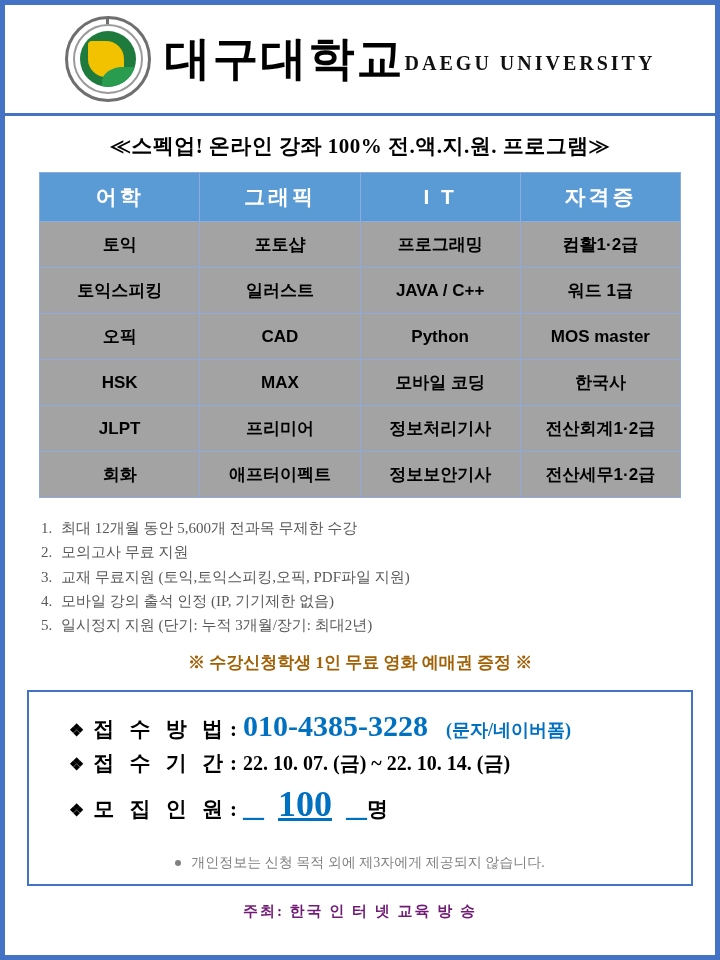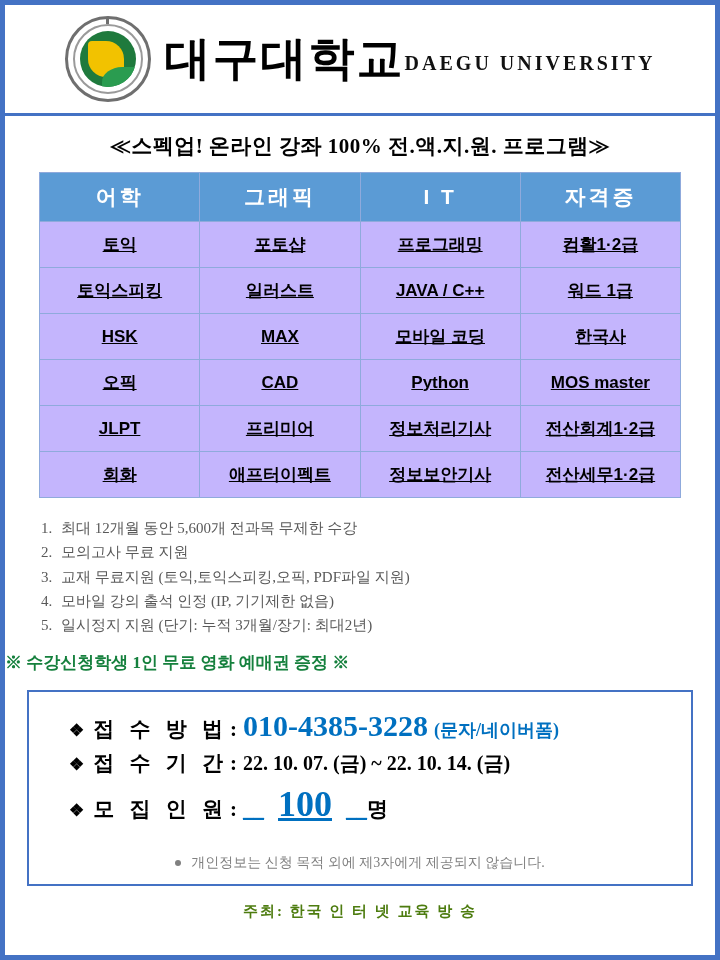--- a/index.html
+++ b/index.html
@@ -135,42 +135,41 @@
     border: 1px solid #8faadc;
     letter-spacing: 3px;
   }
   table.courses td {
     height: 43px;
     text-align: center;
     font-size: 17px;
     font-weight: bold;
     color: #000000;
     border: 1px solid #8faadc;
-    background: #c4b5fd;
-    text-decoration: underline;
+    background: #a3a3a3;
   }
   
   .notes {
     padding: 18px 36px 0 36px;
     font-family: "Liberation Serif", serif;
     color: #595959;
     font-size: 15px;
     line-height: 1.62;
   }
   .notes .note {
     white-space: nowrap;
   }
   .notes .idx {
     display: inline-block;
     width: 20px;
   }
   
   .gift {
-    text-align: left;
-    color: #15803d;
+    text-align: center;
+    color: #a16207;
     font-weight: bold;
     font-size: 17px;
     padding: 14px 0 6px 0;
     font-family: "Liberation Serif", serif;
   }
   
   .apply {
     margin: 10px 22px 0 22px;
     border: 2px solid #4472c4;
     padding: 14px 0 12px 0;
@@ -199,21 +198,21 @@
   .phone {
     color: #0070c0;
     font-size: 30px;
     font-weight: bold;
     letter-spacing: 0px;
   }
   .phone-note {
     color: #0070c0;
     font-size: 18px;
     font-weight: bold;
-    margin-left: 6px;
+    margin-left: 18px;
   }
   .period {
     font-size: 20px;
     font-weight: bold;
   }
   .count {
     color: #0070c0;
     font-size: 36px;
     font-weight: bold;
     text-decoration: underline;
@@ -239,21 +238,21 @@
     border-radius: 50%;
     background: #808080;
     display: inline-block;
   }
   
   .footer {
     text-align: center;
     font-family: "Liberation Serif", serif;
     font-size: 15px;
     font-weight: bold;
-    color: #4d7c0f;
+    color: #701a75;
     padding-top: 16px;
     letter-spacing: 2px;
   }
 </style>
 </head>
 <body>
 
 <div class="poster">
 
   <div class="header">
@@ -288,30 +287,30 @@
           <td>프로그래밍</td>
           <td>컴활1·2급</td>
         </tr>
         <tr>
           <td>토익스피킹</td>
           <td>일러스트</td>
           <td>JAVA / C++</td>
           <td>워드 1급</td>
         </tr>
         <tr>
+          <td>오픽</td>
+          <td>CAD</td>
+          <td>Python</td>
+          <td>MOS master</td>
+        </tr>
+        <tr>
           <td>HSK</td>
           <td>MAX</td>
           <td>모바일 코딩</td>
           <td>한국사</td>
-        </tr>
-        <tr>
-          <td>오픽</td>
-          <td>CAD</td>
-          <td>Python</td>
-          <td>MOS master</td>
         </tr>
         <tr>
           <td>JLPT</td>
           <td>프리미어</td>
           <td>정보처리기사</td>
           <td>전산회계1·2급</td>
         </tr>
         <tr>
           <td>회화</td>
           <td>애프터이펙트</td>

